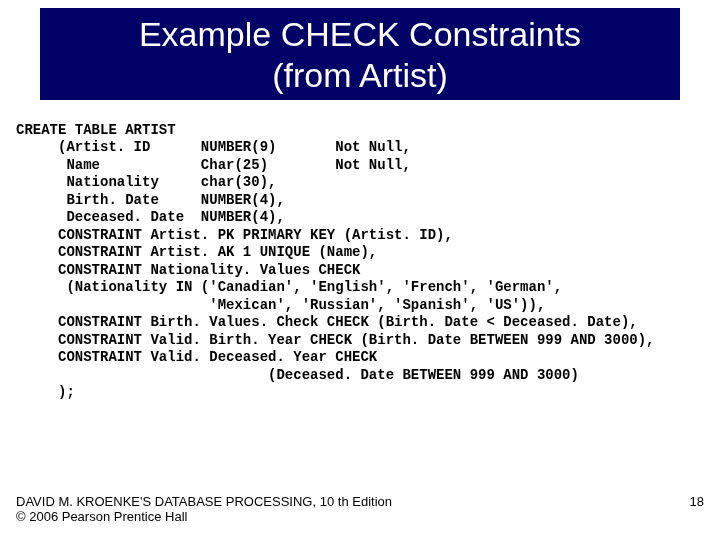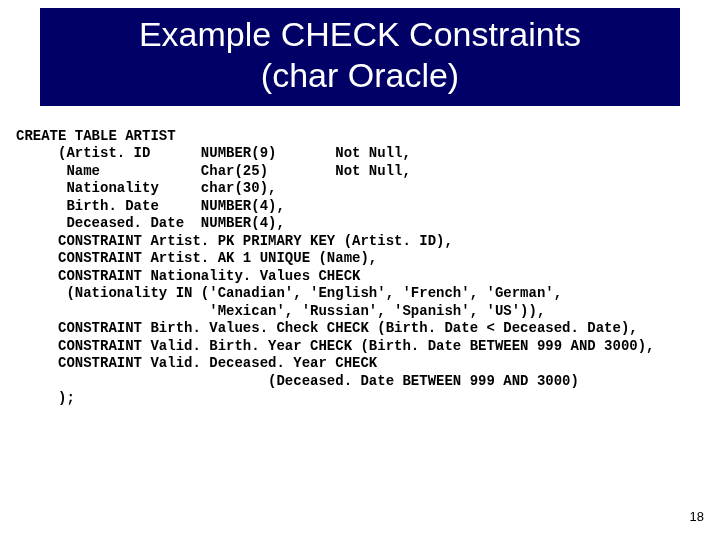--- a/index.html
+++ b/index.html
@@ -9,21 +9,21 @@
     height: 540px;
     background: #fff;
     font-family: Arial, Helvetica, sans-serif;
     position: relative;
     overflow: hidden;
   }
   .title-box {
     background: #000066;
     color: #fff;
     margin: 8px 40px 0 40px;
-    padding: 6px 10px 10px 10px;
+    padding: 6px 10px 4px 10px;
     text-align: center;
   }
   .title-box h1 {
     margin: 0;
     font-weight: normal;
     font-size: 34px;
     line-height: 1.2;
   }
   .code {
     font-family: "Courier New", Courier, monospace;
@@ -44,21 +44,21 @@
   }
   .footer-left { float: left; }
   .footer-right { float: right; }
 </style>
 </head>
 <body>
 
 <div class="title-box">
   <h1>
     <span>Example CHECK Constraints</span><br>
-    <span>(char Oracle)</span>
+    <span>(from Artist)</span>
   </h1>
 </div>
 
 <div class="code">CREATE TABLE ARTIST
      (Artist. ID      NUMBER(9)       Not Null,
       Name            Char(25)        Not Null,
       Nationality     char(30),
       Birth. Date     NUMBER(4),
       Deceased. Date  NUMBER(4),
      CONSTRAINT Artist. PK PRIMARY KEY (Artist. ID),
@@ -67,15 +67,17 @@
       (Nationality IN ('Canadian', 'English', 'French', 'German',
                        'Mexican', 'Russian', 'Spanish', 'US')),
      CONSTRAINT Birth. Values. Check CHECK (Birth. Date &lt; Deceased. Date),
      CONSTRAINT Valid. Birth. Year CHECK (Birth. Date BETWEEN 999 AND 3000),
      CONSTRAINT Valid. Deceased. Year CHECK
                               (Deceased. Date BETWEEN 999 AND 3000)
      );</div>
 
 <div class="footer">
   <div class="footer-left">
+    <div>DAVID M. KROENKE'S DATABASE PROCESSING, 10 th Edition</div>
+    <div>© 2006 Pearson Prentice Hall</div>
   </div>
   <div class="footer-right">18</div>
 </div>
 
 </body></html>

